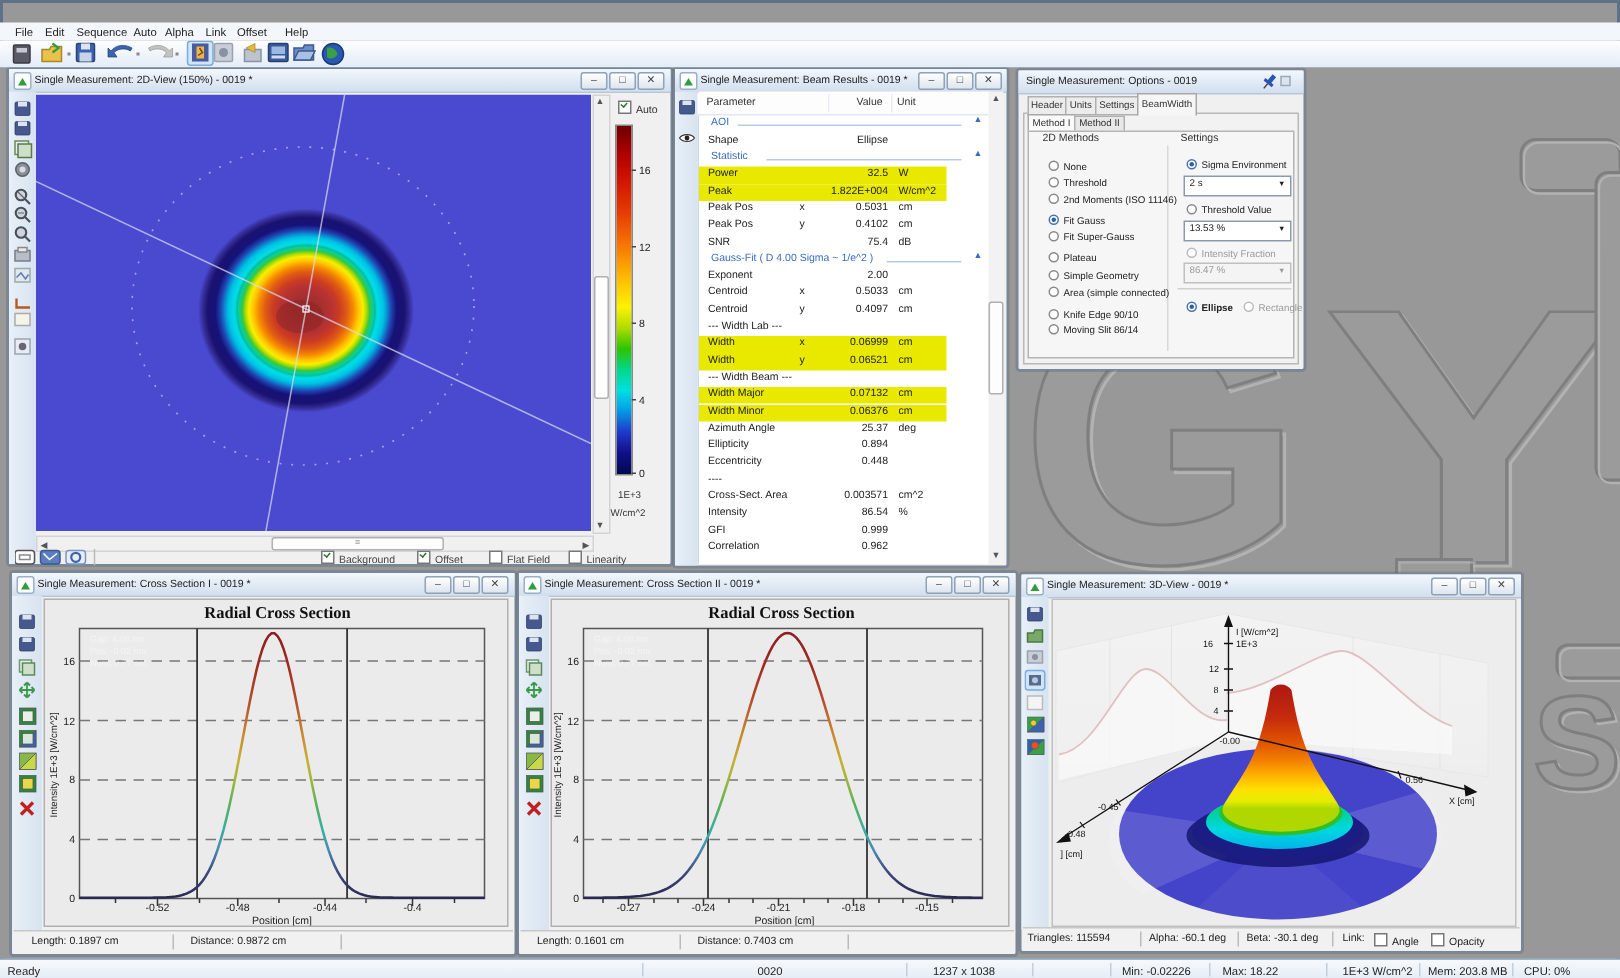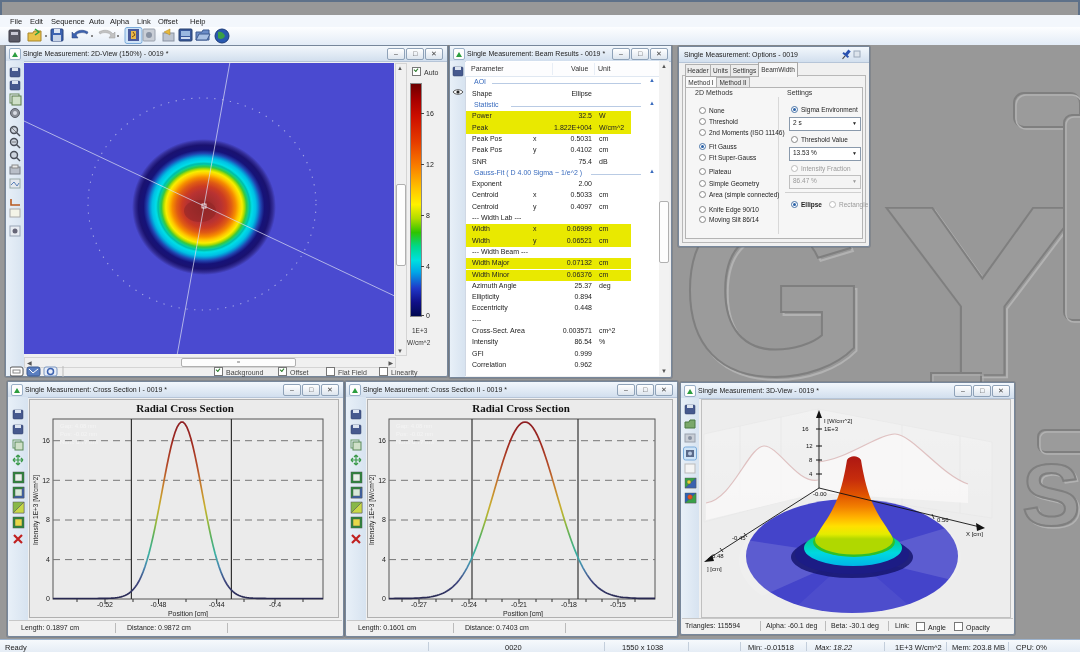--- a/index.html
+++ b/index.html
@@ -816,23 +816,23 @@
         <span class="abs" style="left:213px;top:3px;">Link:</span>
         <span class="abs" style="left:234px;top:3px;"><span class="cb"></span>Angle</span>
         <span class="abs" style="left:272px;top:3px;"><span class="cb"></span>Opacity</span>
       </div>
     </div>
   </div>
 
   <div id="statusbar">
     <span style="left:5px;">Ready</span>
     <span style="left:505px;">0020</span>
-    <span style="left:622px;">1550 x 1038</span>
-    <span style="left:748px;">Min: -0.01518</span>
-    <span style="left:815px;font-style:italic;">Max: 18.22</span>
+    <span style="left:622px;">1237 x 1038</span>
+    <span style="left:748px;">Min: -0.02226</span>
+    <span style="left:815px;">Max: 18.22</span>
     <span style="left:895px;">1E+3 W/cm^2</span>
     <span style="left:952px;">Mem: 203.8 MB</span>
     <span style="left:1016px;">CPU: 0%</span>
     <span class="abs" style="left:428px;top:2px;height:9px;border-left:1px solid #c3cedb;"></span>
     <span class="abs" style="left:604px;top:2px;height:9px;border-left:1px solid #c3cedb;"></span>
     <span class="abs" style="left:688px;top:2px;height:9px;border-left:1px solid #c3cedb;"></span>
     <span class="abs" style="left:740px;top:2px;height:9px;border-left:1px solid #c3cedb;"></span>
     <span class="abs" style="left:806px;top:2px;height:9px;border-left:1px solid #c3cedb;"></span>
     <span class="abs" style="left:884px;top:2px;height:9px;border-left:1px solid #c3cedb;"></span>
     <span class="abs" style="left:946px;top:2px;height:9px;border-left:1px solid #c3cedb;"></span>

